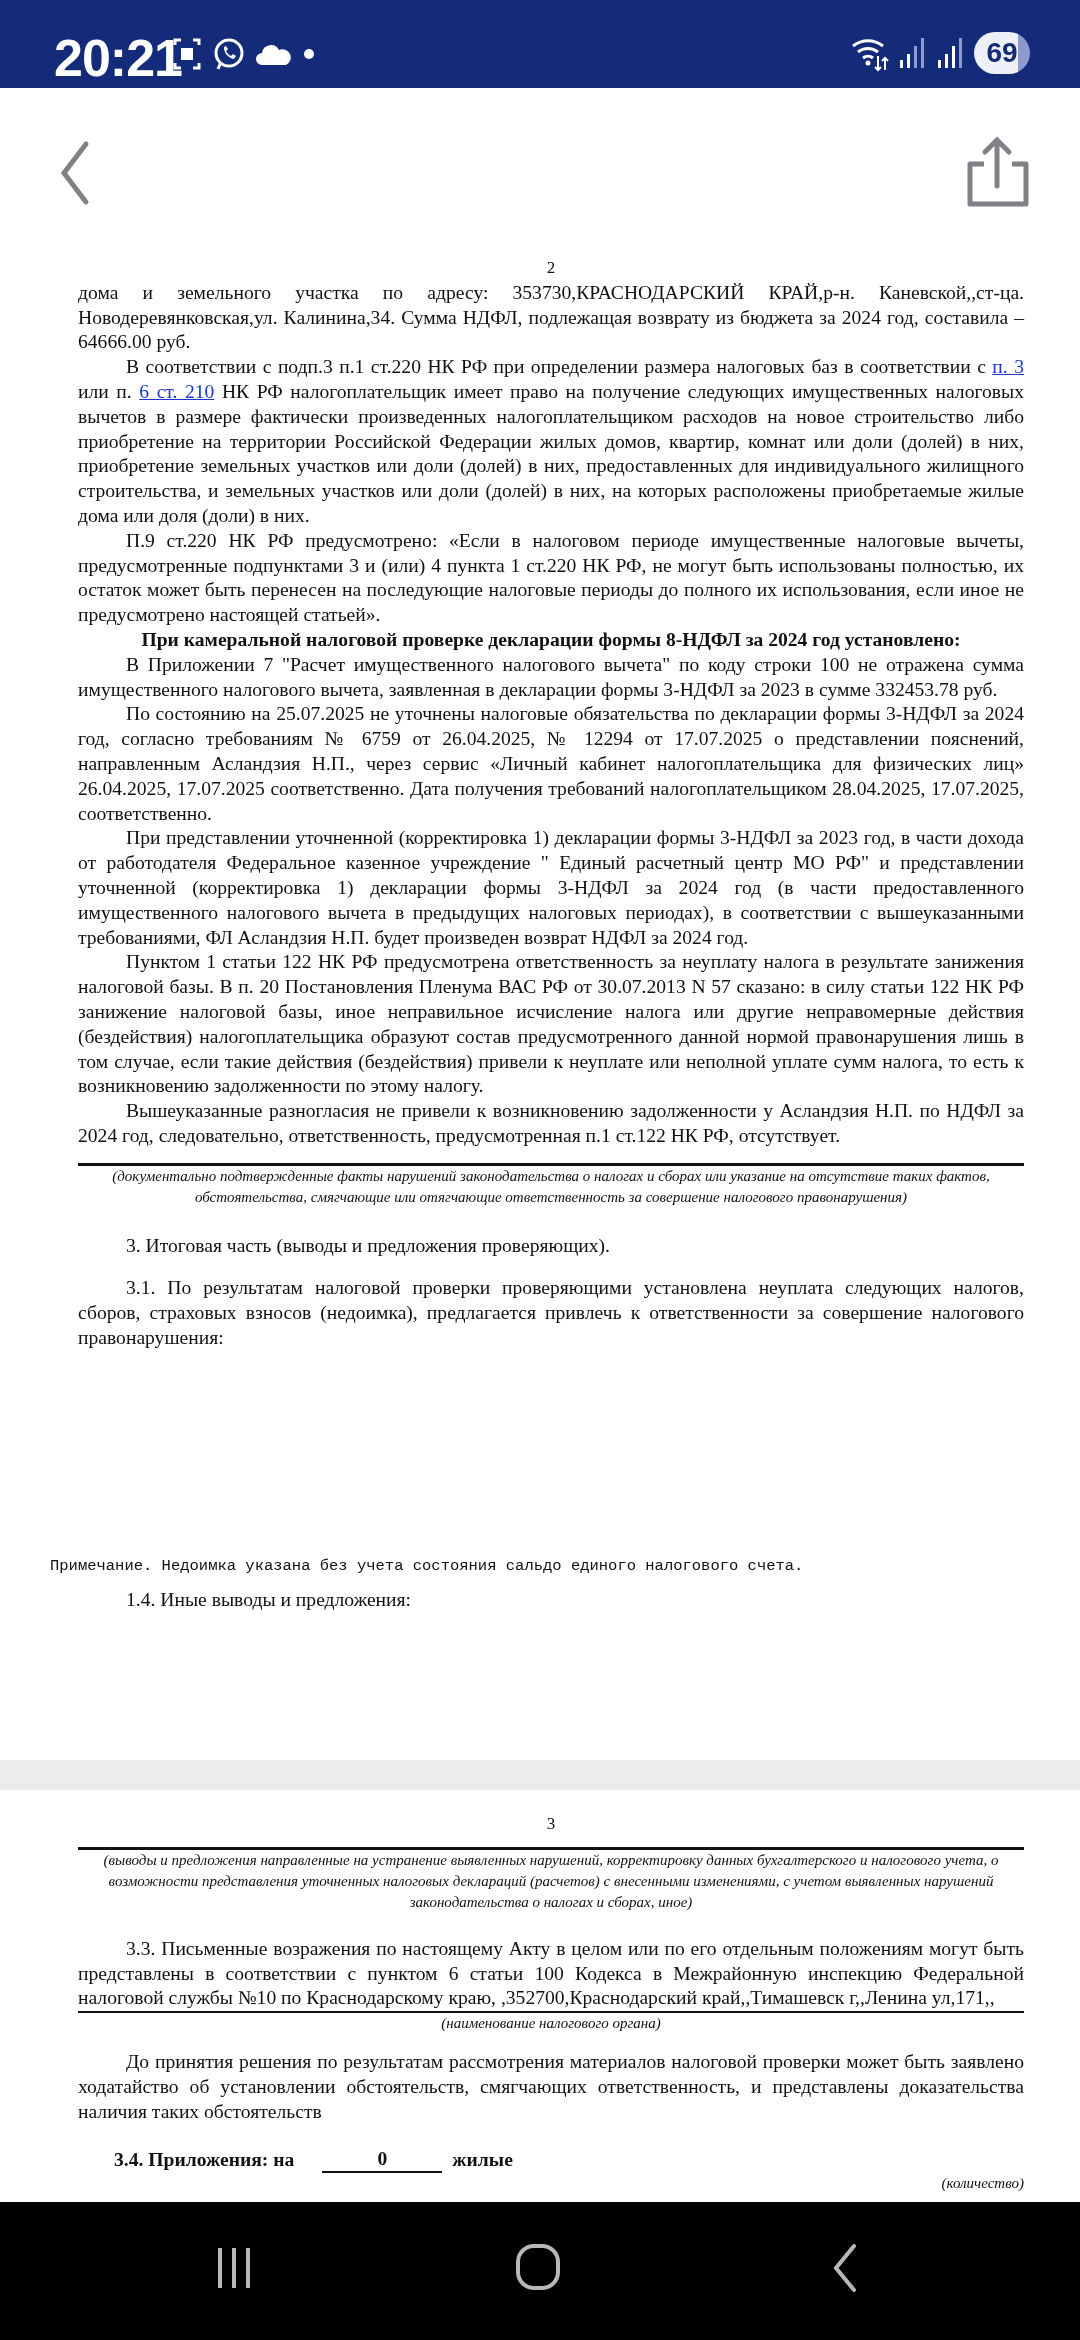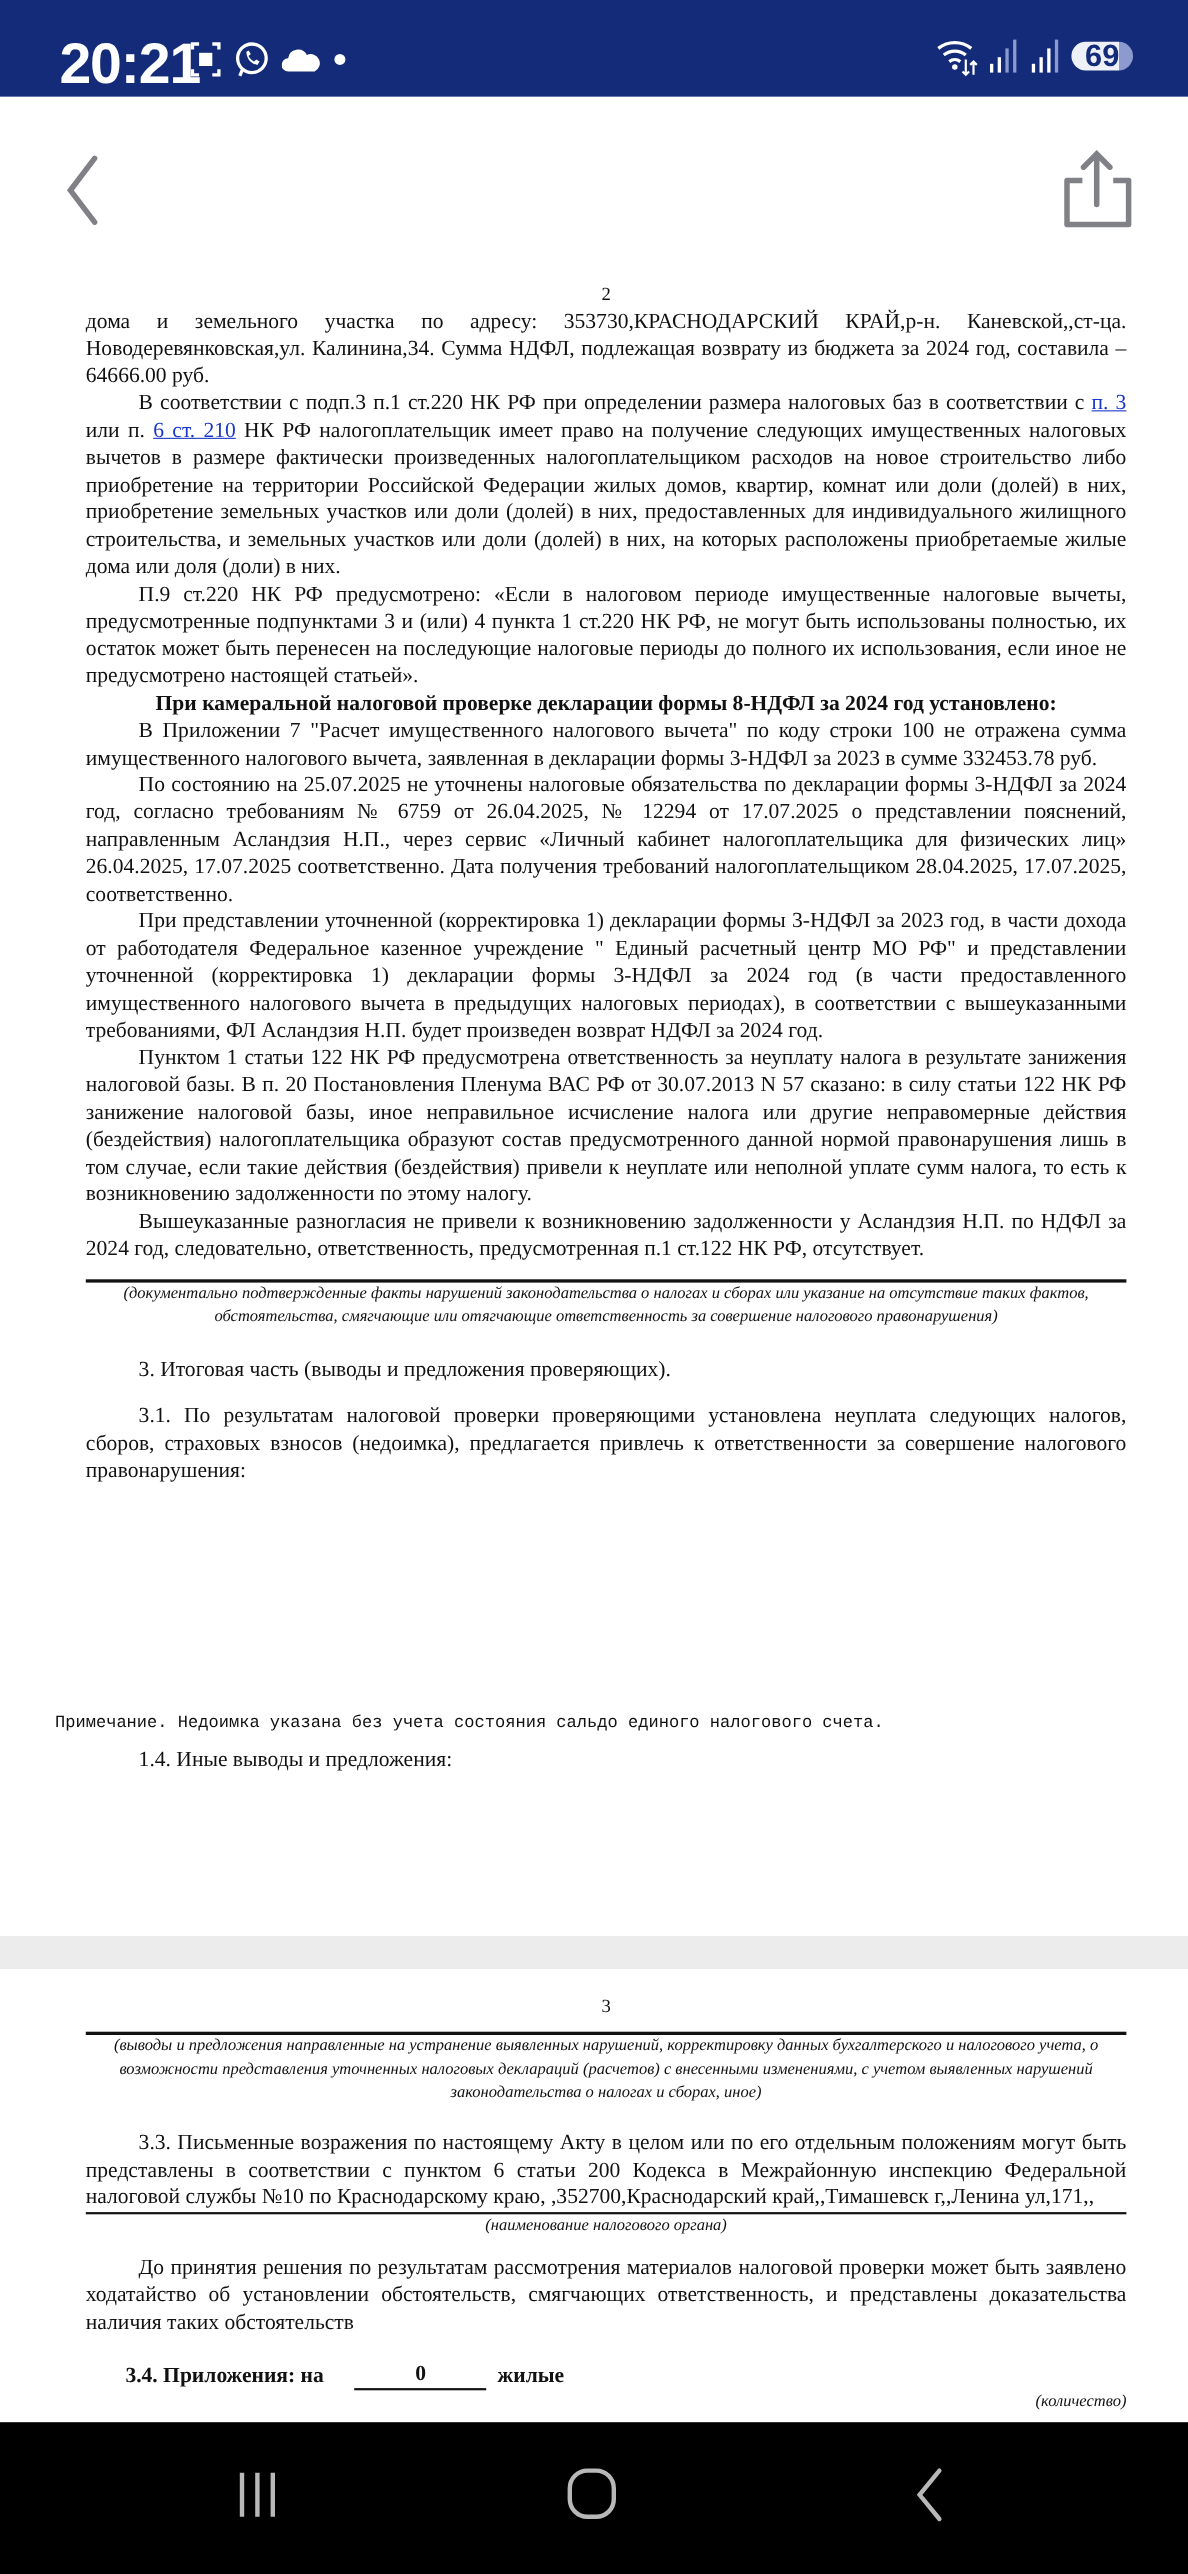--- a/index.html
+++ b/index.html
@@ -13,21 +13,21 @@
   .status-bar {
     position: absolute; left: 0; top: 0; width: 1080px; height: 88px;
     background: #132b78; color: #fff;
     font-family: "Liberation Sans", sans-serif;
   }
   .status-time { position: absolute; left: 54px; top: 28px; font-size: 52px; font-weight: bold; letter-spacing: -1px; }
   .status-icons-left { position: absolute; left: 172px; top: 36px; display: flex; gap: 10px; align-items: center; }
   .status-icons-right { position: absolute; right: 50px; top: 32px; display: flex; gap: 8px; align-items: center; }
   .sb-icon { display: inline-block; }
   .battery {
-    width: 56px; height: 26px; border-radius: 21px;
+    width: 56px; height: 42px; border-radius: 21px;
     background: linear-gradient(90deg, #eef0f7 0 78%, #8d9ad0 78% 100%);
     color: #132b78; font-weight: bold; font-size: 28px;
     display: flex; align-items: center; justify-content: center;
   }
   
   .toolbar { position: absolute; left: 0; top: 88px; width: 1080px; height: 160px; background: #fff; }
   .back-btn { position: absolute; left: 52px; top: 50px; width: 50px; height: 70px; cursor: pointer; }
   .share-btn { position: absolute; right: 48px; top: 46px; width: 70px; height: 76px; cursor: pointer; }
 
   
@@ -136,21 +136,21 @@
     </div>
 </div>
 
 <div class="gap"></div>
 
 <div class="page page2">
   <div class="doc" style="top:22px;">
     <p class="pagenum">3</p>
     <div class="rule" style="margin-top:10px;"></div>
     <p class="caption">(выводы и предложения направленные на устранение выявленных нарушений, корректировку данных бухгалтерского и налогового учета, о возможности представления уточненных налоговых деклараций (расчетов) с внесенными изменениями, с учетом выявленных нарушений законодательства о налогах и сборах, иное)</p>
-    <p class="indent" style="margin-top:24px;">3.3. Письменные возражения по настоящему Акту в целом или по его отдельным положениям могут быть представлены в соответствии с пунктом 6 статьи 200 Кодекса в Межрайонную инспекцию Федеральной налоговой службы №10 по Краснодарскому краю, ,352700,Краснодарский край,,Тимашевск г,,Ленина ул,171,,</p>
+    <p class="indent" style="margin-top:24px;">3.3. Письменные возражения по настоящему Акту в целом или по его отдельным положениям могут быть представлены в соответствии с пунктом 6 статьи 100 Кодекса в Межрайонную инспекцию Федеральной налоговой службы №10 по Краснодарскому краю, ,352700,Краснодарский край,,Тимашевск г,,Ленина ул,171,,</p>
     <div class="rule-thin"></div>
     <p class="caption">(наименование налогового органа)</p>
     <p class="indent" style="margin-top:16px;">До принятия решения по результатам рассмотрения материалов налоговой проверки может быть заявлено ходатайство об установлении обстоятельств, смягчающих ответственность, и представлены доказательства наличия таких обстоятельств</p>
     <div style="margin-top:22px; padding-left:36px; display:flex; align-items:center;font-weight:bold;">
       <span>3.4. Приложения: на</span>
       <span style="display:inline-block; width:120px; margin-left:28px; text-align:center; border-bottom:2px solid #111;">0</span>
       <span style="margin-left:10px;">жилые</span>
     </div>
     <p class="caption" style="text-align:right; padding-left:150px;">(количество)</p>
   </div>

